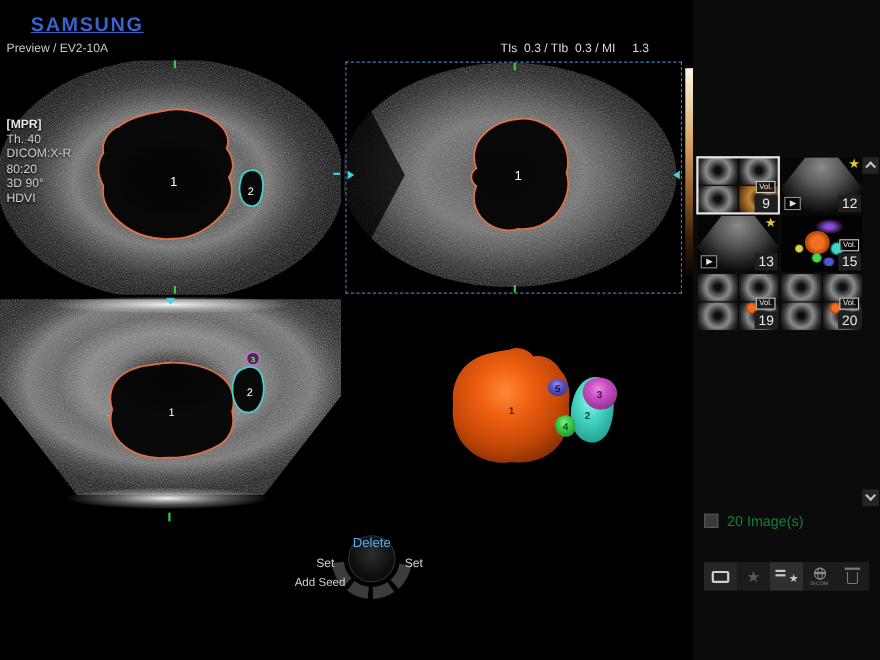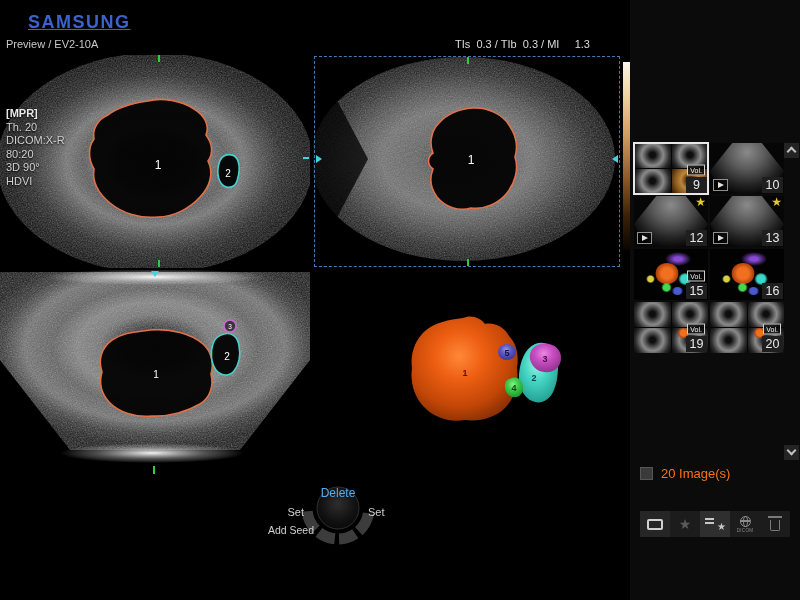--- a/index.html
+++ b/index.html
@@ -80,21 +80,21 @@
   .num { position:absolute; right:1px; bottom:1px; min-width:21px; height:16px; padding:0 3px; background:#1f1f1f; color:#e8e8e8; font-size:12.5px; line-height:16px; text-align:center; }
   .vol { position:absolute; right:3px; top:52%; transform:translateY(-50%); font-size:7px; line-height:9px; color:#f0f0f0; border:1px solid #d0d0d0; background:rgba(8,8,8,.78); padding:0 2px; }
   .star { position:absolute; top:0; right:2px; color:#e8c832; font-size:12px; line-height:13px; }
   .play { position:absolute; left:3px; bottom:3px; width:15px; height:12px; border:1px solid #909090; background:rgba(0,0,0,.55); }
   .play .tri { position:absolute; left:4px; top:2px; width:0; height:0; border-left:6px solid #e0e0e0; border-top:3.5px solid transparent; border-bottom:3.5px solid transparent; }
   .scroll-btn { position:absolute; left:154px; width:15px; height:15px; background:#242424; }
   .scroll-btn i { position:absolute; left:4px; width:7px; height:7px; border-left:2px solid #c0c0c0; border-top:2px solid #c0c0c0; }
   .scroll-up { top:143px; } .scroll-up i { top:5px; transform:rotate(45deg); }
   .scroll-down { top:445px; } .scroll-down i { top:2px; transform:rotate(225deg); }
   .count-check { position:absolute; left:10px; top:467px; width:13px; height:13px; background:#3a3a3a; border:1px solid #565656; }
-  .count-label { position:absolute; left:31px; top:466px; font-size:13px; color:#f97316; }
+  .count-label { position:absolute; left:31px; top:466px; font-size:13px; color:#15803d; }
 
   .toolbar { position:absolute; left:10px; top:511px; display:flex; }
   .tb { width:30px; height:26px; display:flex; flex-direction:column; align-items:center; justify-content:center; background:#1c1c1c; }
   .tb.b1 { background:#262626; } .tb.b3 { background:#2f2f2f; }
   .ic-frame { width:16px; height:11px; border:2px solid #d0d0d0; border-radius:2px; }
   .ic-star { color:#5a5a5a; font-size:14px; line-height:14px; }
   .b3 .ic-star { color:#c8c8c8; font-size:10px; position:absolute; right:4px; bottom:3px; }
   .tb.b3 { position:relative; }
   .b3 .lines { position:absolute; left:5px; top:7px; width:9px; height:1.5px; background:#c8c8c8; box-shadow:0 4px 0 #c8c8c8; }
   .ic-globe { width:11px; height:11px; border:1.5px solid #8a8a8a; border-radius:50%; position:relative; }
@@ -196,21 +196,21 @@
       <path class="contour c-cyan" d="M224 101 C230 98 236 100 238 106 C240 112 239 120 237 126 C235 132 229 134 224 131 C219 128 217 120 218 113 C219 107 220 103 224 101 Z"></path>
       <text class="lbl sm" x="228" y="122">2</text>
     </svg>
     <span class="tick-g" style="left:158px; top:0;"></span>
     <span class="tick-g" style="left:158px; top:205px;"></span>
     <span class="dash-cyan" style="left:303px; top:102px;"></span>
   </div>
 
   <div class="mpr">
     <div class="t">[MPR]</div>
-    <div>Th. 20</div>
+    <div>Th. 40</div>
     <div>DICOM:X-R</div>
     <div>80:20</div>
     <div>3D 90°</div>
     <div>HDVI</div>
   </div>
 
   <div class="quad q-tr">
     <svg viewBox="0 0 308 213" width="308" height="213">
       <ellipse cx="150" cy="104" rx="152" ry="102" fill="url(#usgTR)"></ellipse>
       <ellipse cx="150" cy="104" rx="152" ry="102" fill="#888" opacity="0.45" filter="url(#speck)"></ellipse>
@@ -275,26 +275,20 @@
     <div class="thumbs">
         <div class="thumb kind-grid-gold selected">
           <div class="cell"></div>
           <div class="cell"></div>
           <div class="cell"></div>
           <div class="cell"></div>
           <span class="vol">Vol.</span>
           <span class="num">9</span>
         </div>
         <div class="thumb kind-fan">
-          <span class="play">
-            <i class="tri"></i>
-          </span>
-          <span class="num">10</span>
-        </div>
-        <div class="thumb kind-fan">
           <span class="star">★</span>
           <span class="play">
             <i class="tri"></i>
           </span>
           <span class="num">12</span>
         </div>
         <div class="thumb kind-fan">
           <span class="star">★</span>
           <span class="play">
             <i class="tri"></i>
@@ -304,29 +298,20 @@
         <div class="thumb kind-render">
           <span class="blob b-violet"></span>
           <span class="blob b-orange"></span>
           <span class="blob b-cyan"></span>
           <span class="blob b-green"></span>
           <span class="blob b-yellow"></span>
           <span class="blob b-blue"></span>
           <span class="vol">Vol.</span>
           <span class="num">15</span>
         </div>
-        <div class="thumb kind-render">
-          <span class="blob b-violet"></span>
-          <span class="blob b-orange"></span>
-          <span class="blob b-cyan"></span>
-          <span class="blob b-green"></span>
-          <span class="blob b-yellow"></span>
-          <span class="blob b-blue"></span>
-          <span class="num">16</span>
-        </div>
         <div class="thumb kind-grid-orange">
           <div class="cell"></div>
           <div class="cell"></div>
           <div class="cell"></div>
           <div class="cell"></div>
           <span class="orange-dot"></span>
           <span class="vol">Vol.</span>
           <span class="num">19</span>
         </div>
         <div class="thumb kind-grid-orange">

